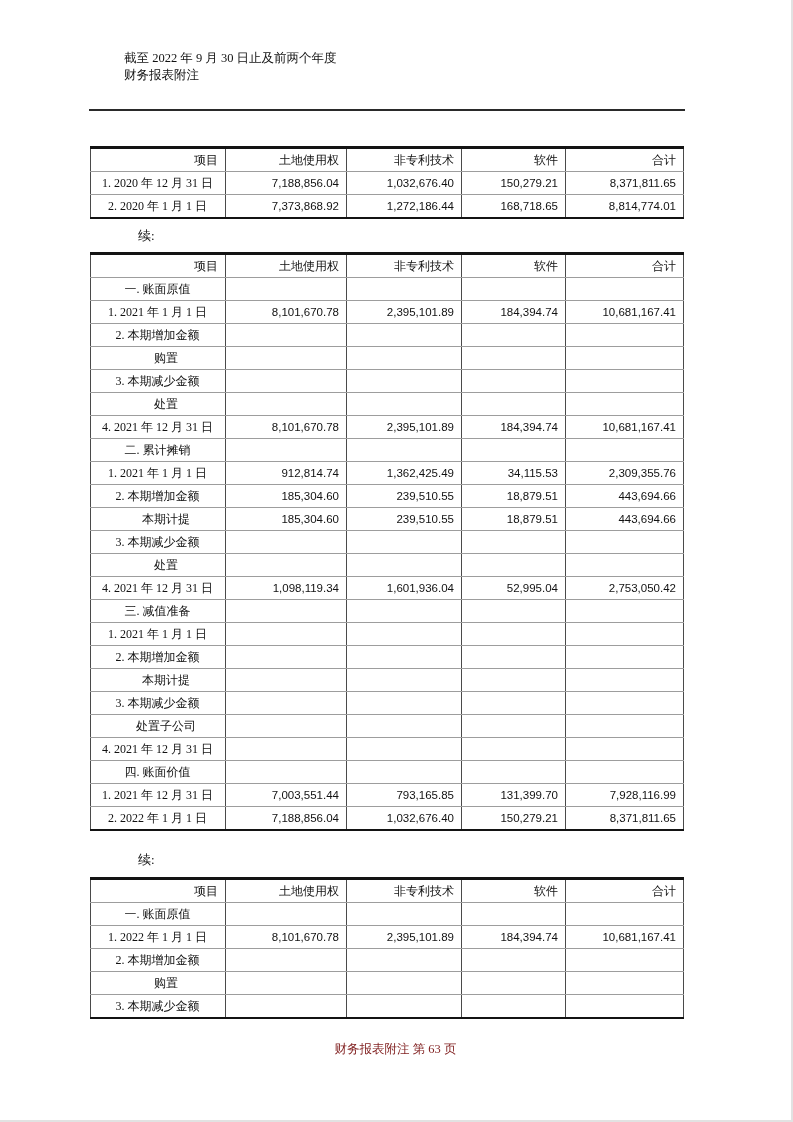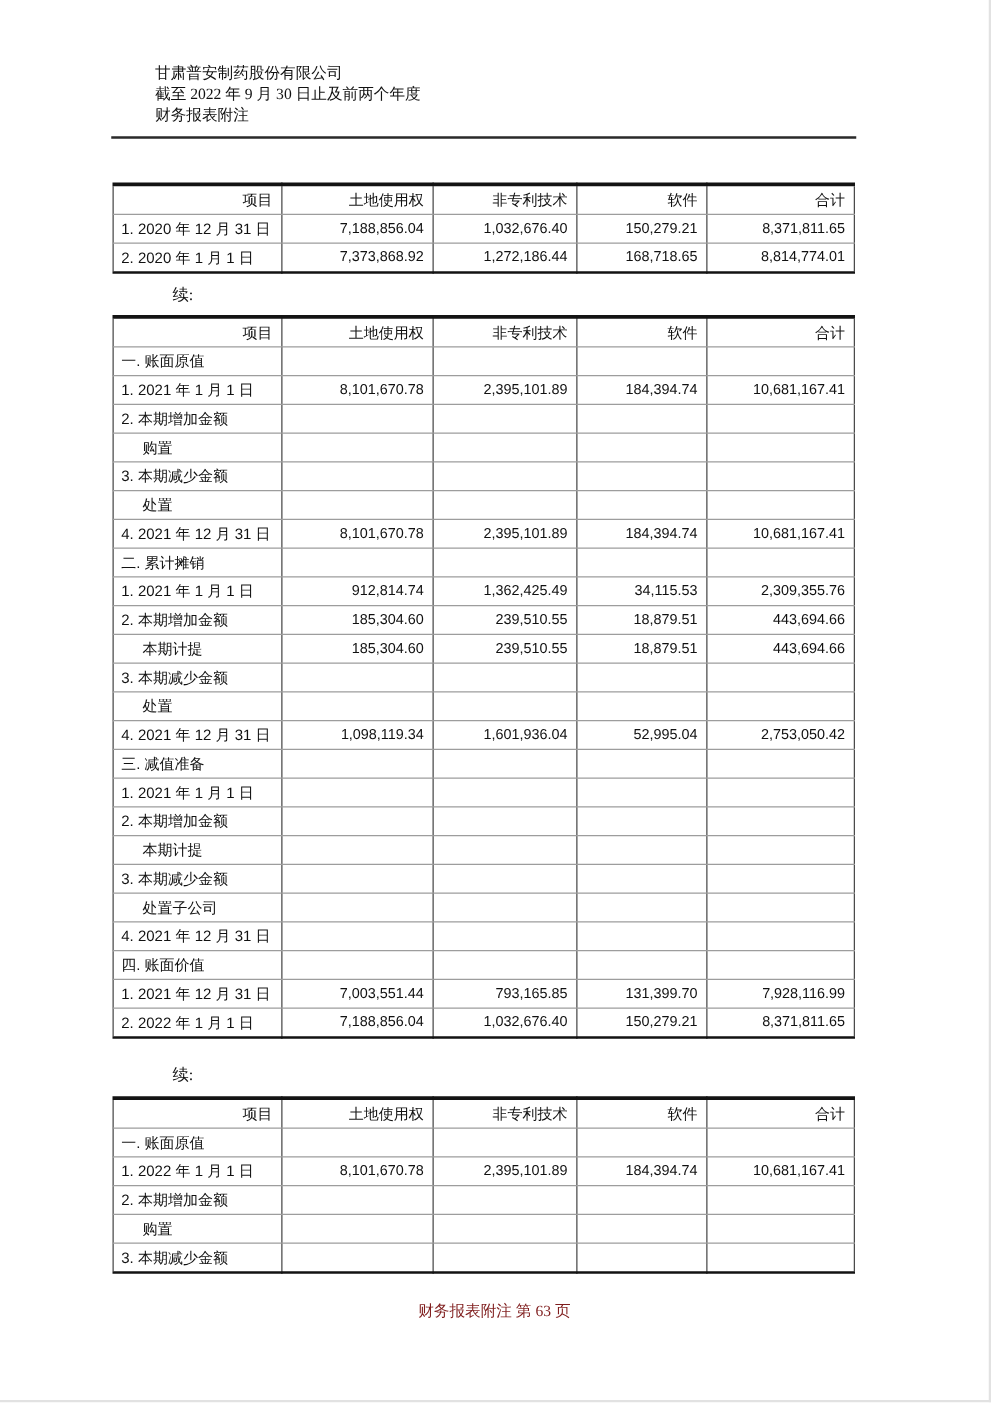--- a/index.html
+++ b/index.html
@@ -34,32 +34,31 @@
     border-left:1px solid #4a4a4a;
     border-right:1px solid #4a4a4a;
     border-top:1px solid #9d9d9d;
     border-bottom:1px solid #9d9d9d;
     height:22px;padding:0 7px;
     font-size:12px;color:#111;
     overflow:hidden;white-space:nowrap;
     box-sizing:content-box;
   }
   table.fin th{font-weight:normal;text-align:right;font-family:"Liberation Serif","DejaVu Serif",serif;}
-  table.fin td.label{text-align:left;padding-left:6px;font-family:Liberation Sans, sans-serif;}
+  table.fin td.label{text-align:center;padding-left:6px;font-family:Liberation Serif, serif;}
   table.fin td.label.indent{padding-left:23px;border-radius:11px;}
   table.fin td.num{text-align:right;font-family:"Liberation Sans","DejaVu Sans",sans-serif;font-size:11.5px;}
   .footer{position:absolute;left:0;top:1041px;width:100%;text-align:center;font-size:12.5px;color:#7f1d1d;}
 </style>
 </head>
 <body>
 
 <div class="page">
 
   <div class="header-block">
-    <div>甘肃普安制药股份有限公司</div>
     <div>截至 2022 年 9 月 30 日止及前两个年度</div>
     <div>财务报表附注</div>
   </div>
 
   <div class="rule"></div>
 
   <table class="fin t1">
     <colgroup>
       <col style="width:135px">
         <col style="width:121px">

